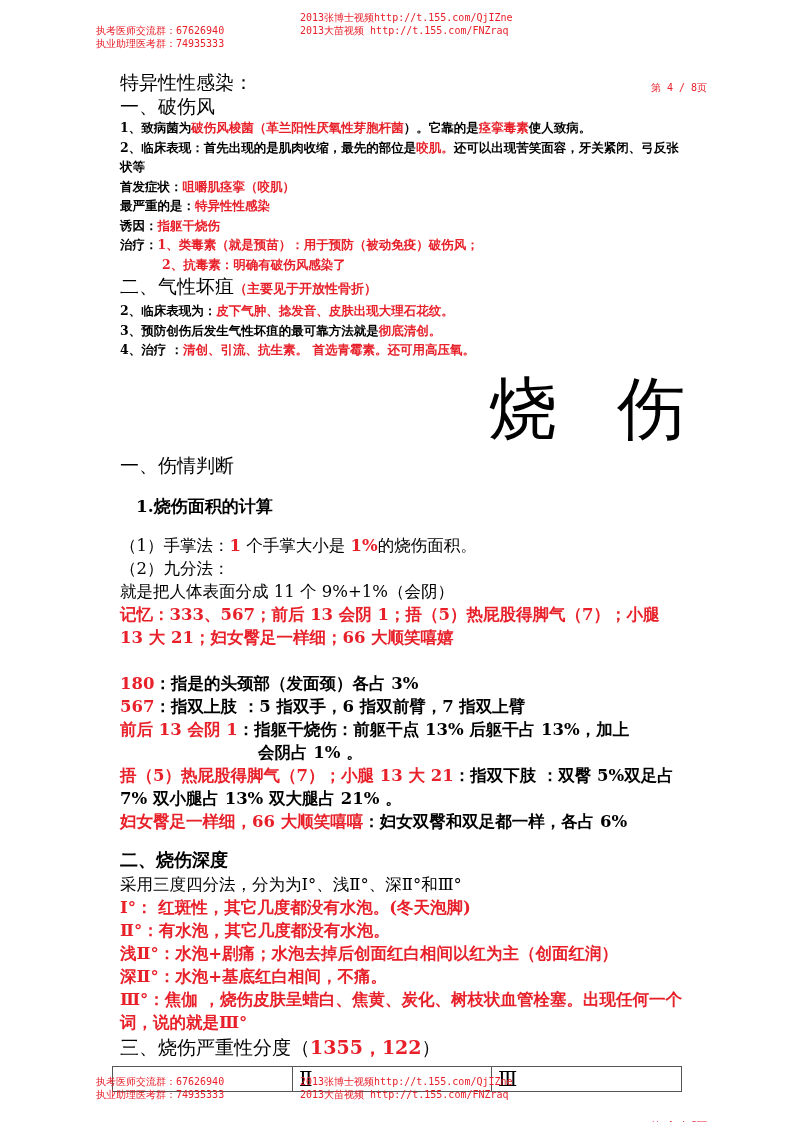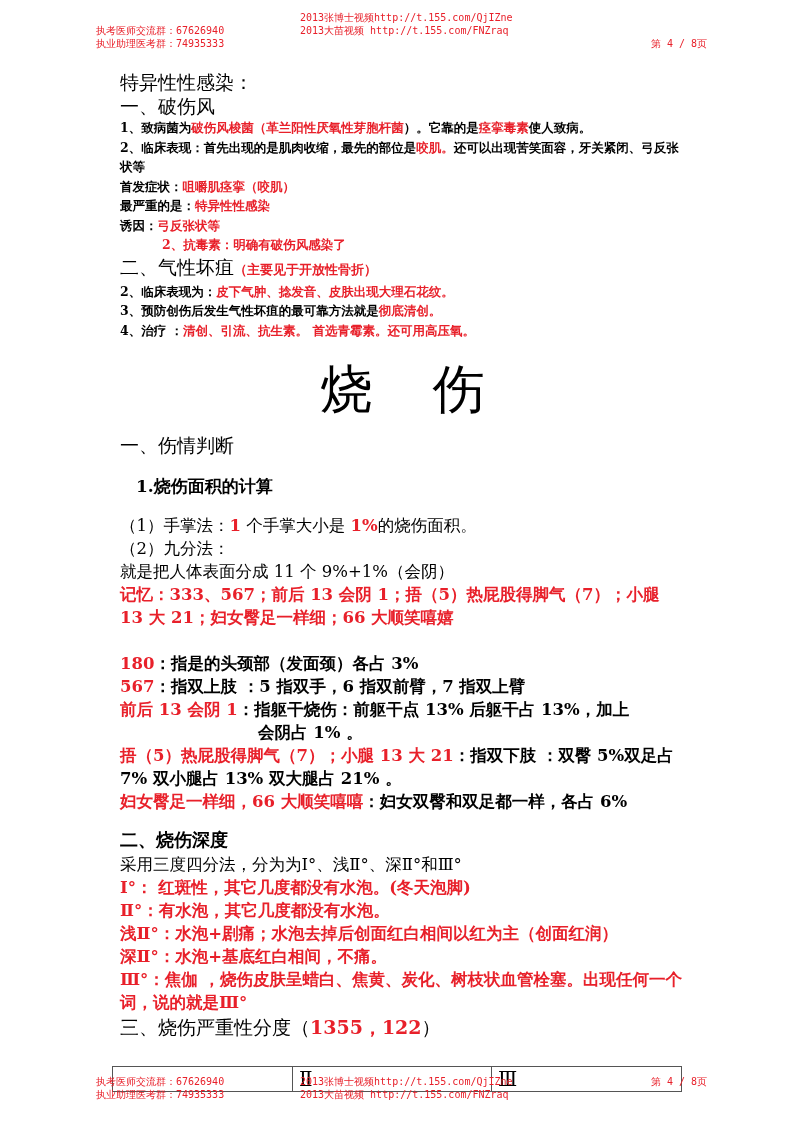--- a/index.html
+++ b/index.html
@@ -3,29 +3,29 @@
 <meta charset="utf-8">
 <style>
   html, body { margin: 0; padding: 0; background: #ffffff; }
   body { width: 793px; height: 1122px; position: relative; overflow: hidden;
          font-family: "DejaVu Serif", "Liberation Serif", serif; color: #000; }
   .red { color: #e8202a; }
   .hdr { position: absolute; font-family: "DejaVu Sans Mono", "Liberation Mono", monospace;
          font-size: 10px; color: #e8202a; line-height: 12px; white-space: nowrap; }
   .hdr-left { left: 96px; }
   .hdr-center { left: 300px; text-align: left; }
-  .hdr-right { left: 651px; }
+  .hdr-right { left: 651px; margin-top: 44px; }
   .page { position: absolute; left: 120px; top: 70px; width: 565px; }
   .title-big { font-size: 19px; line-height: 24px; margin: 0; font-weight: normal; }
   .sec { font-size: 19px; line-height: 24px; margin: 0; font-weight: normal; }
   .sec small { font-size: 13px; font-weight: bold; }
   .p13 { font-size: 12.5px; line-height: 19.5px; font-weight: bold; margin: 0; }
   .indent { padding-left: 42px; }
-  .burn-title { text-align: center; font-size: 52px; line-height: 70px; margin: 14px 0 8px 0;
-                letter-spacing: 0; font-weight: normal; }
+  .burn-title { text-align: right; font-size: 68px; line-height: 70px; margin: 14px 0 8px 0;
+                letter-spacing: 0; font-weight: normal; font-family: Liberation Serif, serif; }
   .burn-title span { display: inline-block; }
   .burn-title .gap { width: 60px; }
   .h2 { font-size: 19px; line-height: 26px; margin: 0; font-weight: normal; }
   .h3b { font-size: 17px; line-height: 24px; margin: 16px; font-weight: bold; }
   .p16 { font-size: 16.5px; line-height: 23px; margin: 0; }
   .p16b { font-size: 16.5px; line-height: 23px; margin: 0; font-weight: bold; }
   .blank { height: 23px; }
   .hang { padding-left: 138px; }
   .bottom-table { position: absolute; left: 112px; top: 1066px; width: 570px; height: 26px;
                   border: 1px solid #555; display: flex; box-sizing: border-box; }
@@ -55,21 +55,24 @@
   <p class="p13">
     <span>2、临床表现：首先出现的是肌肉收缩，最先的部位是</span><span class="red">咬肌。</span><span>还可以出现苦笑面容，牙关紧闭、弓反张状等</span>
   </p>
   <p class="p13">
     <span>首发症状：</span><span class="red">咀嚼肌痉挛（咬肌）</span>
   </p>
   <p class="p13">
     <span>最严重的是：</span><span class="red">特异性性感染</span>
   </p>
   <p class="p13">
-    <span>诱因：</span><span class="red">弓反张状等</span>
+    <span>诱因：</span><span class="red">指躯干烧伤</span>
+  </p>
+  <p class="p13">
+    <span>治疗：</span><span class="red">1、类毒素（就是预苗）：用于预防（被动免疫）破伤风；</span>
   </p>
   <p class="p13 indent red">2、抗毒素：明确有破伤风感染了</p>
 
   <h2 class="sec">
     <span>二、气性坏疽</span><small class="red">（主要见于开放性骨折）</small>
   </h2>
   <p class="p13"><span>2、临床表现为：</span><span class="red">皮下气肿、捻发音、皮肤出现大理石花纹。</span></p>
   <p class="p13"><span>3、预防创伤后发生气性坏疽的最可靠方法就是</span><span class="red">彻底清创。</span></p>
   <p class="p13"><span>4、治疗 ：</span><span class="red">清创、引流、抗生素。 首选青霉素。还可用高压氧。</span></p>
 

